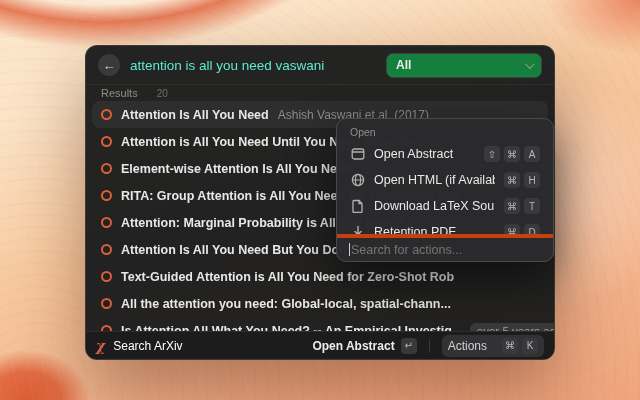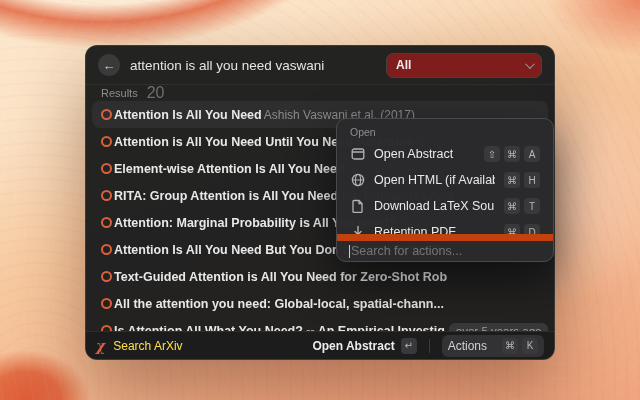--- a/index.html
+++ b/index.html
@@ -17,44 +17,44 @@
       repeating-radial-gradient(circle at 88% 72%, rgba(255,255,255,.05) 0 2px, rgba(255,255,255,0) 2px 15px),
       repeating-radial-gradient(circle at 6% 96%, rgba(180,60,30,.05) 0 2px, rgba(180,60,30,0) 2px 12px);}
 
   
   .window{position:absolute;left:85px;top:45px;width:470px;height:315px;border-radius:12px;
     background:rgba(31,31,32,.985);border:1px solid rgba(80,78,76,.55);
     box-shadow:0 30px 70px rgba(70,25,10,.4);display:flex;flex-direction:column;overflow:hidden;z-index:1;}
   .hdr{display:flex;align-items:center;gap:10px;height:38px;padding:0 12px;flex:none;}
   .back-btn{width:22px;height:22px;border-radius:50%;background:#3a3a3b;color:#d6d6d6;
     display:flex;align-items:center;justify-content:center;font-size:13px;flex:none;cursor:default;}
-  .query{flex:1;color:#e5e5e5;font-size:13.5px;font-weight:500;white-space:nowrap;overflow:hidden;}
-  .dropdown{width:156px;height:25px;border:1px solid #414142;background:#7f1d1d;border-radius:7px;
+  .query{flex:1;color:#5eead4;font-size:13.5px;font-weight:500;white-space:nowrap;overflow:hidden;}
+  .dropdown{width:156px;height:25px;border:1px solid #414142;background:#15803d;border-radius:7px;
     display:flex;align-items:center;padding:0 9px;gap:6px;flex:none;}
   .dropdown .dd-label{flex:1;color:#ededed;font-size:12px;font-weight:600;}
   .chev{width:7px;height:7px;border-right:1.6px solid #9a9a9a;border-bottom:1.6px solid #9a9a9a;
     transform:rotate(45deg) translateY(-2px);flex:none;}
   .hdr-divider{height:1px;background:#2f2f30;flex:none;}
-  .results-bar{height:16px;display:flex;align-items:center;gap:9px;padding:0 15px;flex:none;}
+  .results-bar{height:16px;display:flex;align-items:center;gap:19px;padding:0 15px;flex:none;}
   .results-bar .r-label{color:#8e8e8e;font-size:11px;}
-  .results-bar .r-count{color:#6f6f6f;font-size:16px;}
+  .results-bar .r-count{color:#6f6f6f;font-size:10px;}
 
   .list{flex:1;overflow:hidden;padding:0 6px;}
-  .row{height:27px;display:flex;align-items:center;gap:2px;padding:0 9px;border-radius:8px;color:#e8e8e8;}
+  .row{height:27px;display:flex;align-items:center;gap:9px;padding:0 9px;border-radius:8px;color:#e8e8e8;}
   .row.selected{background:#2e2e2f;}
   .ring{width:11px;height:11px;border:2px solid #d9603a;border-radius:50%;flex:none;}
   .row .title{font-size:12.5px;font-weight:600;white-space:nowrap;flex:none;}
   .row .author{font-size:12px;color:#8b8b8b;white-space:nowrap;flex:1;overflow:hidden;}
   .row .accessory{font-size:11.5px;color:#9d9d9d;background:#39393a;border-radius:6px;
     padding:2px 7px;white-space:nowrap;flex:none;}
 
   .footer{height:28px;flex:none;border-top:1px solid #2e2e2f;background:#1c1c1d;
     display:flex;align-items:center;padding:0 10px;gap:8px;}
   .chi{color:#d9604a;font-family:"DejaVu Serif",serif;font-style:italic;font-weight:bold;font-size:14px;flex:none;}
-  .app-label{color:#fde047;font-size:12px;flex:1;}
+  .app-label{color:#ffffff;font-size:12px;flex:1;}
   .primary{display:flex;align-items:center;gap:6px;}
   .primary .p-label{color:#ececec;font-size:12px;font-weight:600;}
   .keycap{min-width:16px;height:16px;padding:0 3px;background:#39393b;border-radius:4px;color:#b6b6b6;
     font-size:10px;display:inline-flex;align-items:center;justify-content:center;flex:none;}
   .foot-sep{width:1px;height:14px;background:#3a3a3a;margin:0 4px;flex:none;}
   .actions-group{display:flex;align-items:center;gap:15px;background:#323234;border-radius:6px;padding:3px 6px;}
   .actions-group .a-label{color:#d2d2d2;font-size:12px;font-weight:500;}
 
   
   .menu{position:absolute;left:336px;top:118px;width:218px;height:144px;border-radius:10px;
@@ -62,21 +62,21 @@
     display:flex;flex-direction:column;overflow:hidden;z-index:3;}
   .menu-content{flex:1;overflow:hidden;padding-top:4px;}
   .m-section-title{height:18px;display:flex;align-items:center;padding:0 13px;color:#8f8f8f;font-size:10.5px;}
   .m-item{height:26px;margin:0 5px;padding:0 8px;border-radius:7px;display:flex;align-items:center;gap:9px;}
   .m-item.highlighted{background:#404042;}
   .m-icon{width:15px;height:15px;flex:none;display:flex;align-items:center;justify-content:center;}
   .m-icon svg{display:block;}
   .m-label{flex:1;color:#e9e9e9;font-size:12.5px;white-space:nowrap;overflow:hidden;}
   .m-keys{display:flex;gap:4px;flex:none;}
   .m-sep{height:1px;background:#3b3b3d;margin:4px 0;}
-  .menu-input{flex:none;height:27px;border-top:7px solid #c2410c;display:flex;align-items:center;padding:0 12px;gap:1px;}
+  .menu-input{flex:none;height:27px;border-top:4px solid #c2410c;display:flex;align-items:center;padding:0 12px;gap:1px;}
   .caret{width:1px;height:13px;background:#cfcfcf;flex:none;}
   .menu-input input{background:transparent;border:none;outline:none;color:#e8e8e8;font-size:12.5px;width:100%;padding:0;}
   .menu-input input::placeholder{color:#757575;}
 </style>
 </head>
 <body>
 
 <div class="screen">
 
   <div class="window">

